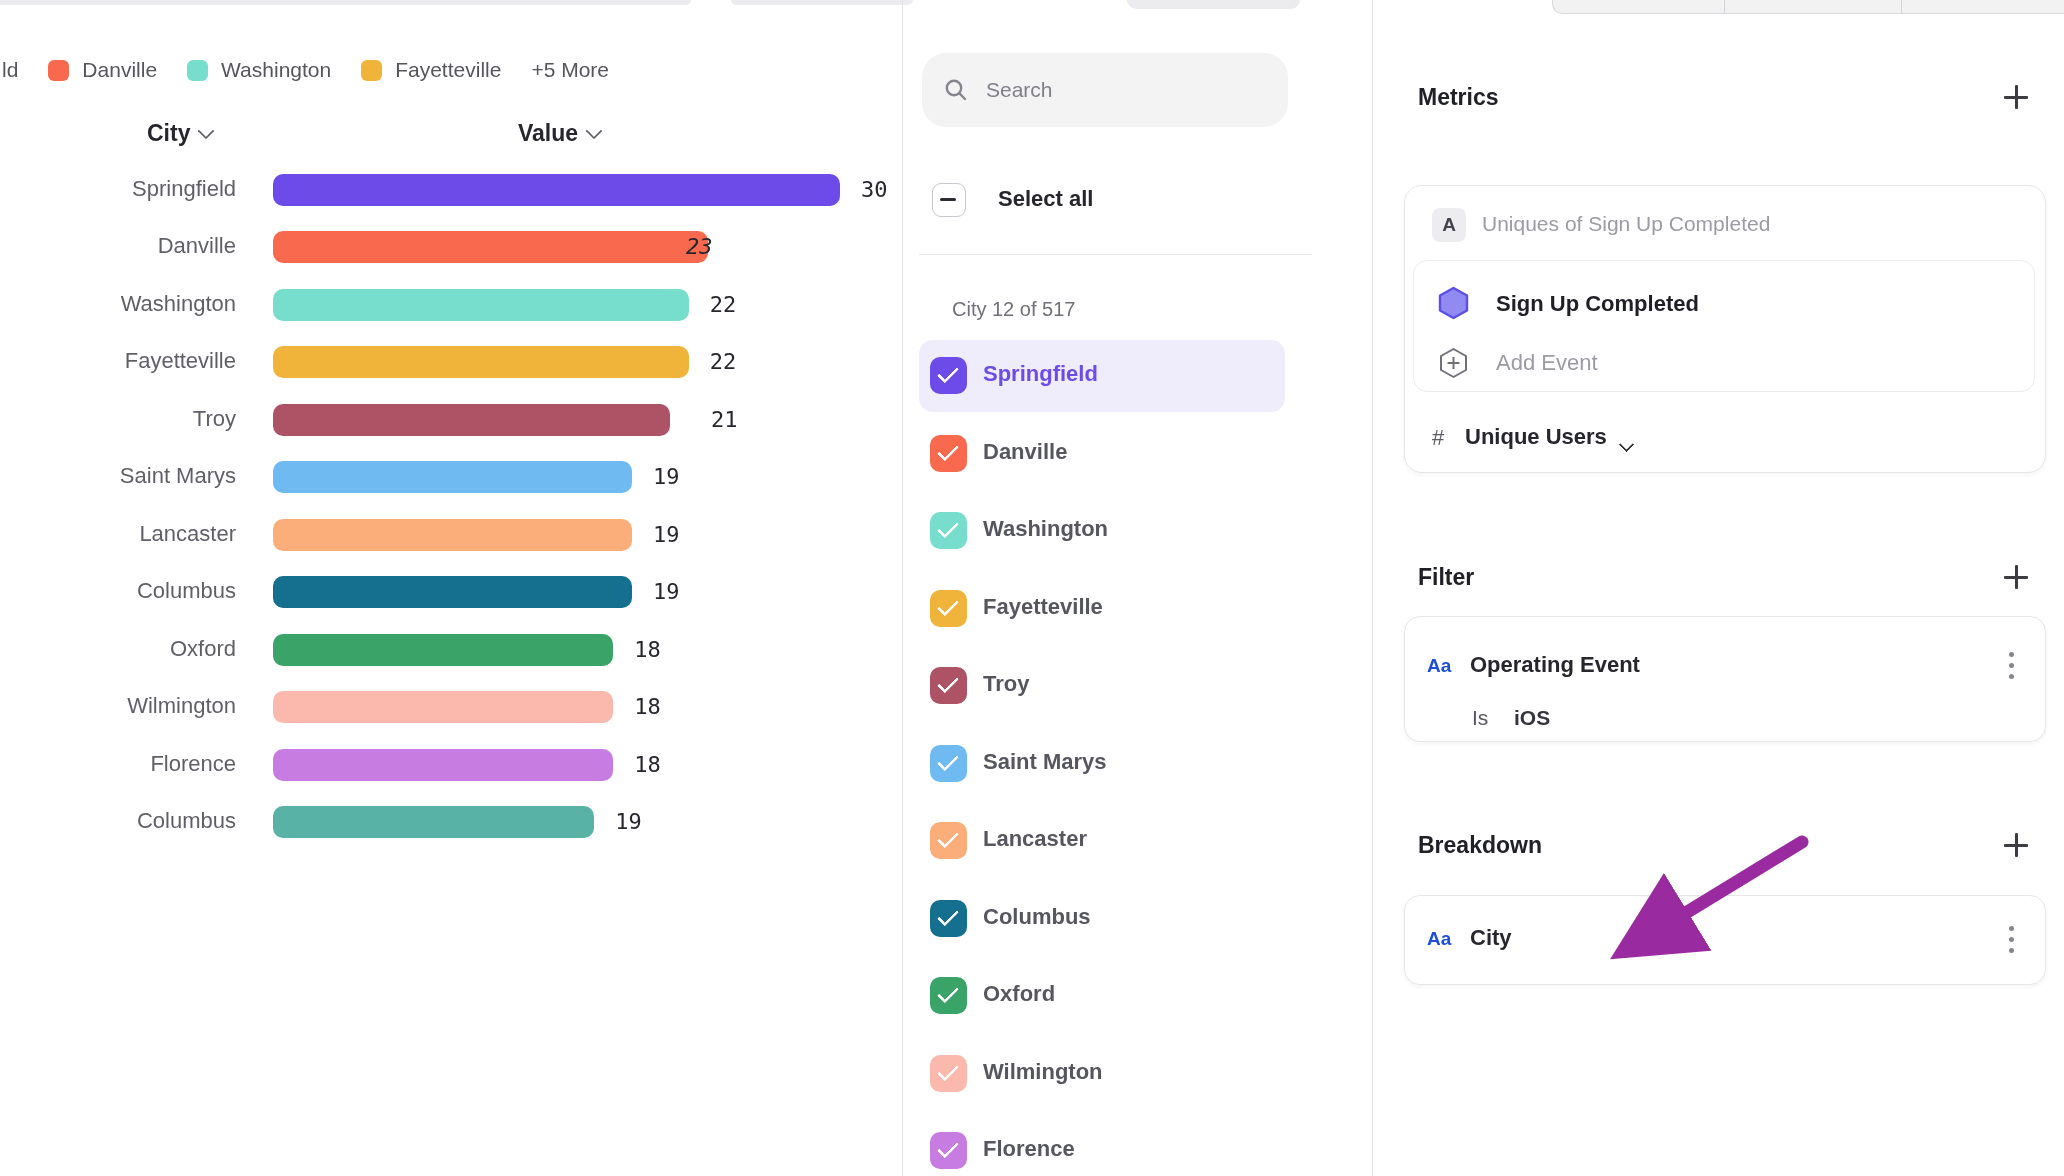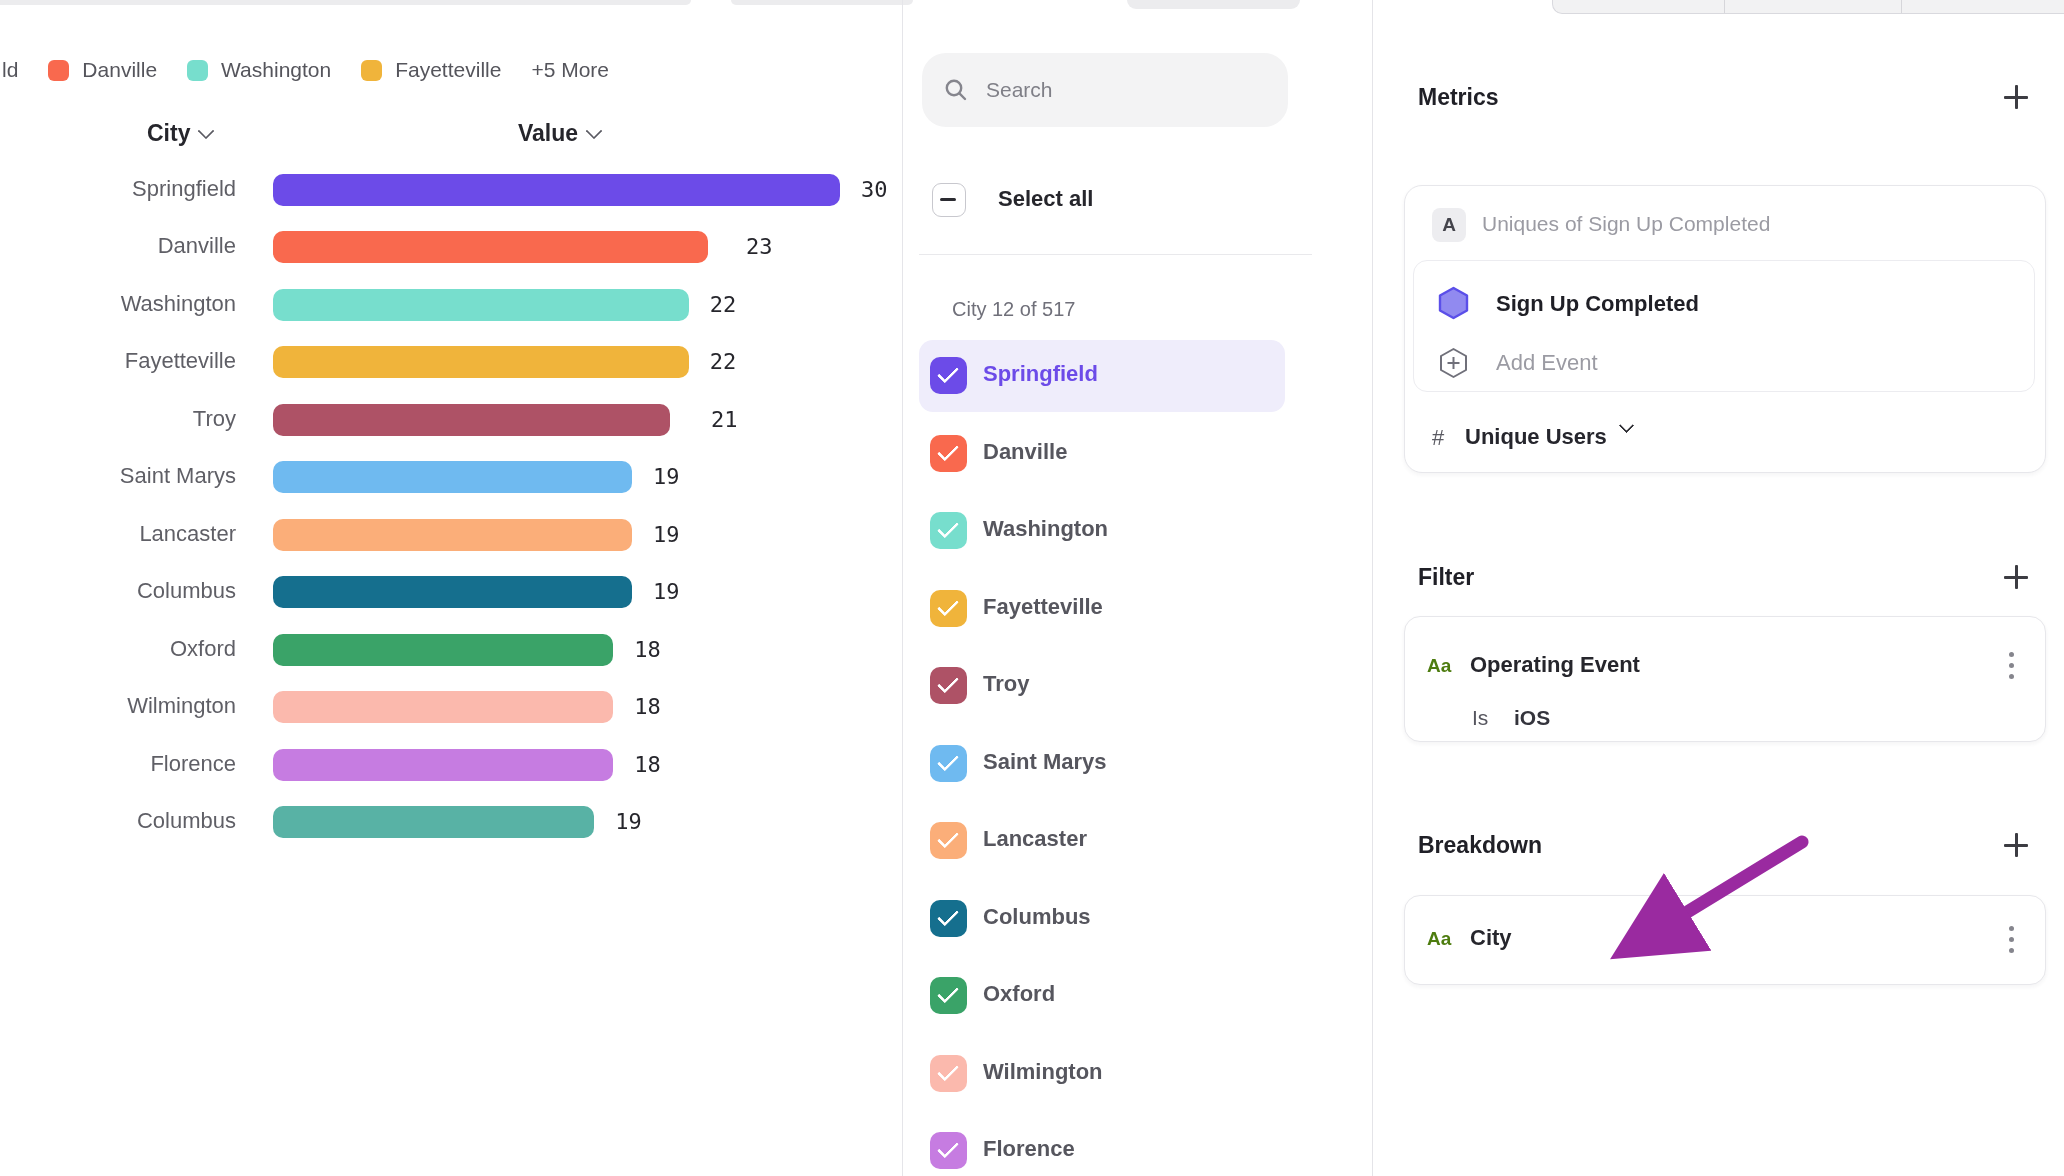--- a/index.html
+++ b/index.html
@@ -48,21 +48,21 @@
   .plus::before,.plus::after{content:'';position:absolute;background:#3c3c42;border-radius:1px}
   .plus::before{left:13px;top:2px;width:2.5px;height:24px}
   .plus::after{left:2px;top:13px;width:24px;height:2.5px}
   .card{position:absolute;left:1404px;width:642px;background:#fff;border:1px solid #e7e7eb;border-radius:18px;box-shadow:0 2px 4px rgba(40,40,60,.05);box-sizing:border-box}
   .inner-card{position:absolute;left:1413px;top:260px;width:622px;height:132px;border:1px solid #ececf0;border-radius:14px;background:#fff;box-sizing:border-box}
   .badge-a{position:absolute;left:1432px;top:208px;width:34px;height:34px;border-radius:8px;background:#ededf0;display:flex;align-items:center;justify-content:center;font-size:19px;font-weight:700;color:#44444c}
   .muted{color:#9b9ba3}
   .evt-icon{position:absolute}
   .kebab{position:absolute;width:6px;display:flex;flex-direction:column;gap:6px;align-items:center}
   .kebab i{width:5px;height:5px;border-radius:50%;background:#85858d}
-  .aa{font-size:19px;font-weight:700;color:#4d7c0f}
+  .aa{font-size:19px;font-weight:700;color:#1d4ed8}
   .dark-chev{width:9px;height:9px;border-right:2.5px solid #2b2b31;border-bottom:2.5px solid #2b2b31;transform:rotate(45deg);margin-top:-4px;border-radius:1px}
   .arrow-svg{position:absolute;left:0;top:0;pointer-events:none;z-index:60}
 </style>
 </head>
 <body>
 
 <div class="top-strip" style="left:0;width:691px;border-radius:0 0 8px 0"></div>
 <div class="top-strip" style="left:731px;width:182px;border-radius:0 0 8px 8px"></div>
 <div class="mid-tab" style="left:1127px;width:173px"></div>
 <div class="seg-ctrl" style="left:1552px;width:512px">
@@ -95,21 +95,21 @@
   <span>Value</span>
   <span class="chev"></span>
 </div>
 
 <div id="chart-rows">
     <div class="chart-cat" style="top: 176px;">Springfield</div>
     <div class="chart-bar" style="left: 273px; top: 174px; width: 567px; background: rgb(108, 75, 232);"></div>
     <div class="chart-val" style="left: 861px; top: 177px;">30</div>
     <div class="chart-cat" style="top: 233.45px;">Danville</div>
     <div class="chart-bar" style="left: 273px; top: 231.45px; width: 435px; background: rgb(249, 105, 78);"></div>
-    <div class="chart-val" style="left: 746px; top: 234.45px;">23</div>
+    <div class="chart-val" style="left: 686px; top: 234.45px; font-style: italic;">23</div>
     <div class="chart-cat" style="top: 290.9px;">Washington</div>
     <div class="chart-bar" style="left: 273px; top: 288.9px; width: 416px; background: rgb(119, 222, 205);"></div>
     <div class="chart-val" style="left: 709.8px; top: 291.9px;">22</div>
     <div class="chart-cat" style="top: 348.35px;">Fayetteville</div>
     <div class="chart-bar" style="left: 273px; top: 346.35px; width: 416px; background: rgb(240, 180, 59);"></div>
     <div class="chart-val" style="left: 709.8px; top: 349.35px;">22</div>
     <div class="chart-cat" style="top: 405.8px;">Troy</div>
     <div class="chart-bar" style="left: 273px; top: 403.8px; width: 397px; background: rgb(174, 82, 102);"></div>
     <div class="chart-val" style="left: 711px; top: 406.8px;">21</div>
     <div class="chart-cat" style="top: 463.25px;">Saint Marys</div>
@@ -213,21 +213,21 @@
 <div class="abs" style="left:1496px;top:291px;font-size:22px;font-weight:700;color:#1f1f26">Sign Up Completed</div>
 
 <svg class="evt-icon" style="left:1438px;top:347px" width="31" height="32" viewBox="0 0 31 32">
   <path d="M15.5 2 L28 9 L28 23 L15.5 30 L3 23 L3 9 Z" fill="none" stroke="#70707a" stroke-width="2" stroke-linejoin="round"></path>
   <line x1="15.5" y1="10" x2="15.5" y2="22" stroke="#70707a" stroke-width="2"></line>
   <line x1="9.5" y1="16" x2="21.5" y2="16" stroke="#70707a" stroke-width="2"></line>
 </svg>
 <div class="abs muted" style="left:1496px;top:350px;font-size:22px">Add Event</div>
 
 <div class="abs" style="left:1432px;top:425px;font-size:22px;color:#5b5b63">#</div>
-<div class="abs" style="left:1465px;top:424px;font-size:22px;font-weight:600;color:#26262d;display:flex;align-items:flex-start;gap:14px">
+<div class="abs" style="left:1465px;top:424px;font-size:22px;font-weight:600;color:#26262d;display:flex;align-items:flex-end;gap:14px">
   <span>Unique Users</span>
   <span class="dark-chev"></span>
 </div>
 
 <div class="section-title" style="left:1418px;top:564px">Filter</div>
 <div class="plus" style="left:2002px;top:563px"></div>
 
 <div class="card" style="top:616px;height:126px;border-radius:16px"></div>
 <div class="abs aa" style="left:1427px;top:655px">Aa</div>
 <div class="abs" style="left:1470px;top:652px;font-size:22px;font-weight:700;color:#26262c">Operating Event</div>

